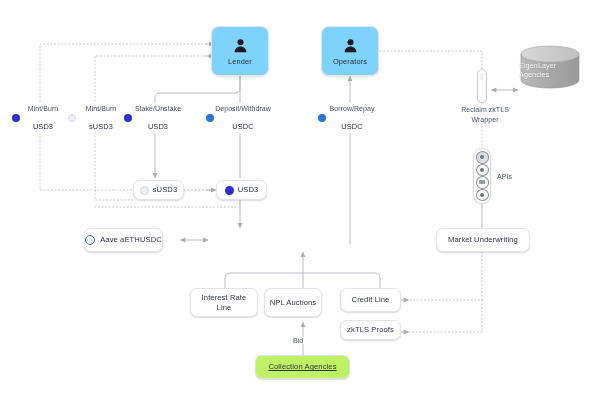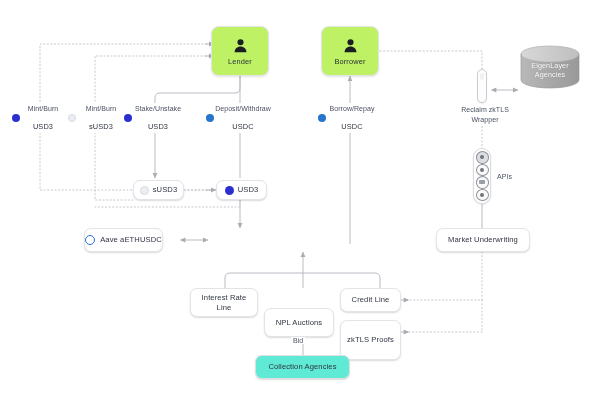--- a/index.html
+++ b/index.html
@@ -25,27 +25,27 @@
     border:1px solid #e3e4e8;
     border-radius:7px;
     box-shadow:0 1px 2px rgba(16,22,40,.10), 0 1px 1px rgba(16,22,40,.05);
     display:flex;align-items:center;justify-content:center;
     color:#2f3441;
     font-size:7.6px;
     line-height:1.28;
     text-align:center;
     letter-spacing:.1px;
   }
-  .node.grayfill{background:#5eead4;border-color:#e0e0e0;}
+  .node.grayfill{background:#bef264;border-color:#e0e0e0;text-decoration:underline;}
   
   .actor{
     position:absolute;
     box-sizing:border-box;
     width:58px;height:50px;
-    background:#bef264;
+    background:#7dd3fc;
     border:1px solid #e4e4e6;
     border-radius:8px;
     box-shadow:0 1px 2px rgba(16,22,40,.12);
     display:flex;flex-direction:column;
     align-items:center;justify-content:center;
     gap:3px;
   }
   .actor .glyph{display:block;width:17px;height:17px;}
   .actor .nm{font-size:7.4px;color:#2b2f3a;letter-spacing:.15px;}
   
@@ -104,21 +104,21 @@
   .apistack .api i{
     display:block;width:4px;height:4px;border-radius:50%;background:#6f747d;
     font-style:normal;
   }
   .apistack .api.a1{background:#dcdee2;}
   .apistack .api.a3 i{width:6px;height:4px;border-radius:1px;background:#9a9ea6;}
   
   .cyl{position:absolute;width:62px;height:44px;}
   .cyl .lbl{
     position:absolute;left:0;right:0;top:16px;
-    text-align:center;font-size:7.2px;line-height:1.25;
+    text-align:left;font-size:7.2px;line-height:1.25;
     color:#ffffff;letter-spacing:.1px;
     text-shadow:0 0 1px rgba(0,0,0,.25);
   }
 </style>
 </head>
 <body>
 
 <div id="canvas">
 
   <svg class="wires" viewBox="0 0 600 405">
@@ -195,21 +195,21 @@
       <path d="M3.6 21.5c0-4.9 3.8-8.2 8.4-8.2s8.4 3.3 8.4 8.2z" fill="#1b1d23"></path>
     </svg>
     <span class="nm">Lender</span>
   </div>
 
   <div class="actor" style="left:321px;top:26px;">
     <svg class="glyph" viewBox="0 0 24 24">
       <circle cx="12" cy="7.4" r="4.3" fill="#1b1d23"></circle>
       <path d="M3.6 21.5c0-4.9 3.8-8.2 8.4-8.2s8.4 3.3 8.4 8.2z" fill="#1b1d23"></path>
     </svg>
-    <span class="nm">Borrower</span>
+    <span class="nm">Operators</span>
   </div>
 
   <div class="elabel" style="left:10px;top:103px;width:62px;">
     <span class="l1">Mint/Burn</span>
     <span class="l2 chip">
       <span class="dot" style="background:#2b2fd0;"></span>
       <span class="tk">USD3</span>
     </span>
   </div>
 
@@ -310,29 +310,29 @@
     <span>Market Underwriting</span>
   </div>
 
   <div class="node" style="left:190px;top:288px;width:68px;height:29px;">
     <span>
       <span>Interest Rate</span><br>
       <span>Line</span>
     </span>
   </div>
 
-  <div class="node" style="left:264px;top:288px;width:70px;height:29px;margin-top:20px;">
+  <div class="node" style="left:264px;top:288px;width:58px;height:29px;">
     <span>NPL Auctions</span>
   </div>
 
   <div class="node" style="left:340px;top:288px;width:61px;height:24px;">
     <span>Credit Line</span>
   </div>
 
-  <div class="node" style="left:340px;top:320px;width:61px;height:40px;">
+  <div class="node" style="left:340px;top:320px;width:61px;height:20px;">
     <span>zkTLS Proofs</span>
   </div>
 
   <div class="node grayfill" style="left:255px;top:355px;width:95px;height:24px;">
     <span>Collection Agencies</span>
   </div>
 
   <div class="plainlabel" style="left:291px;top:337px;">Bid</div>
 
 </div>

